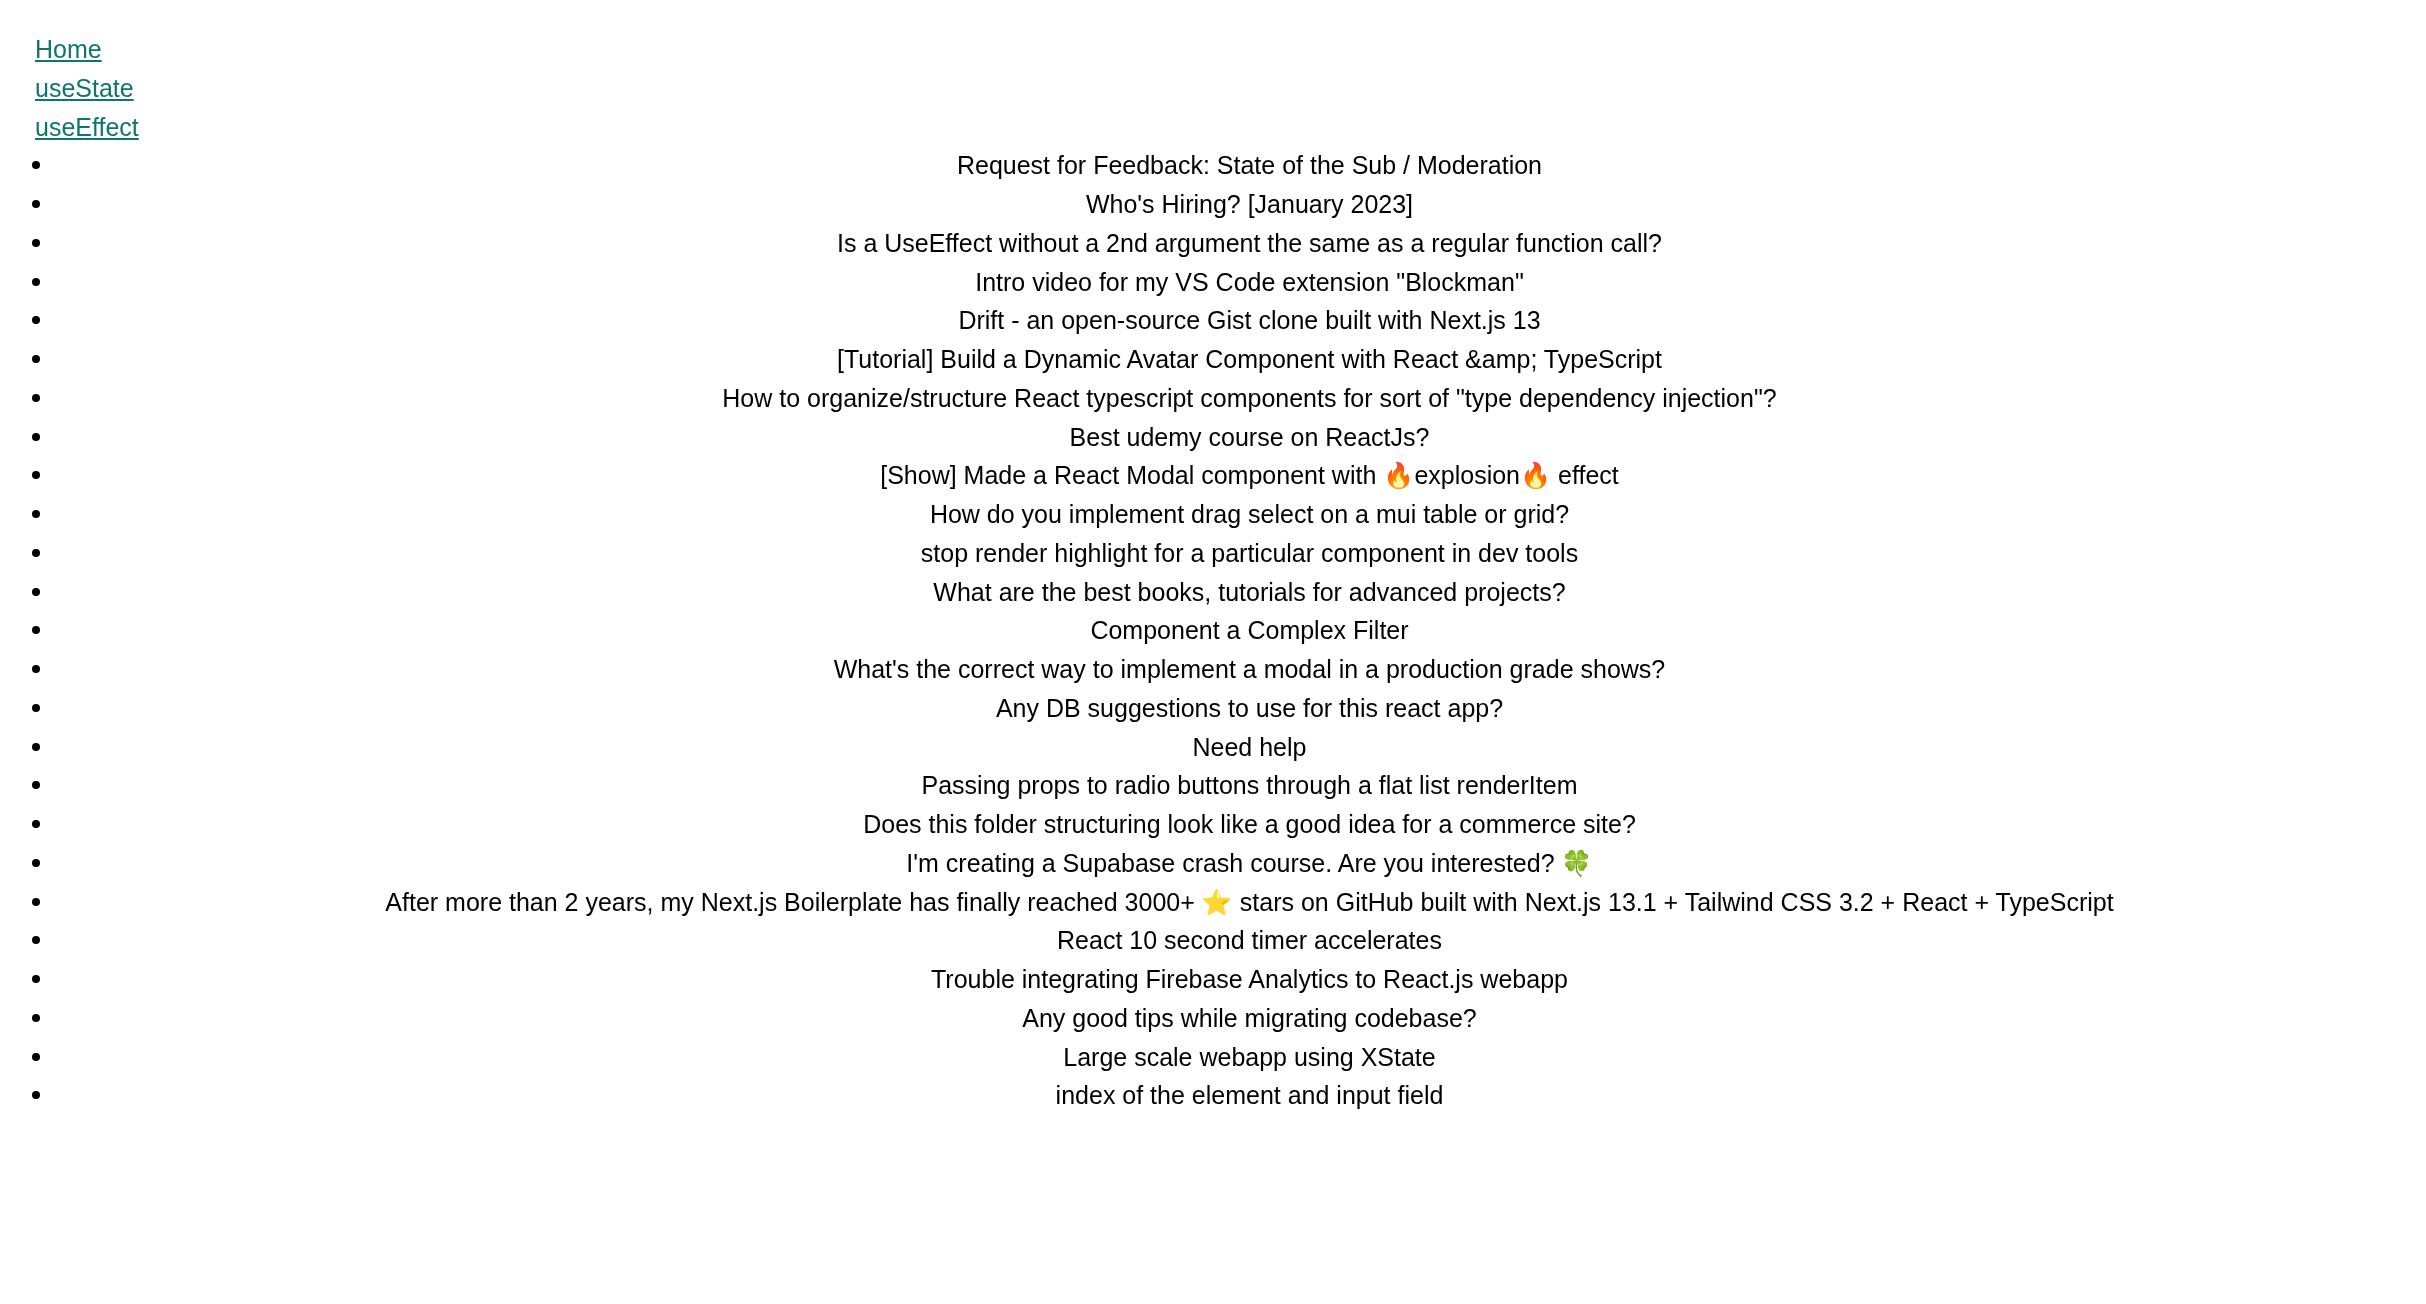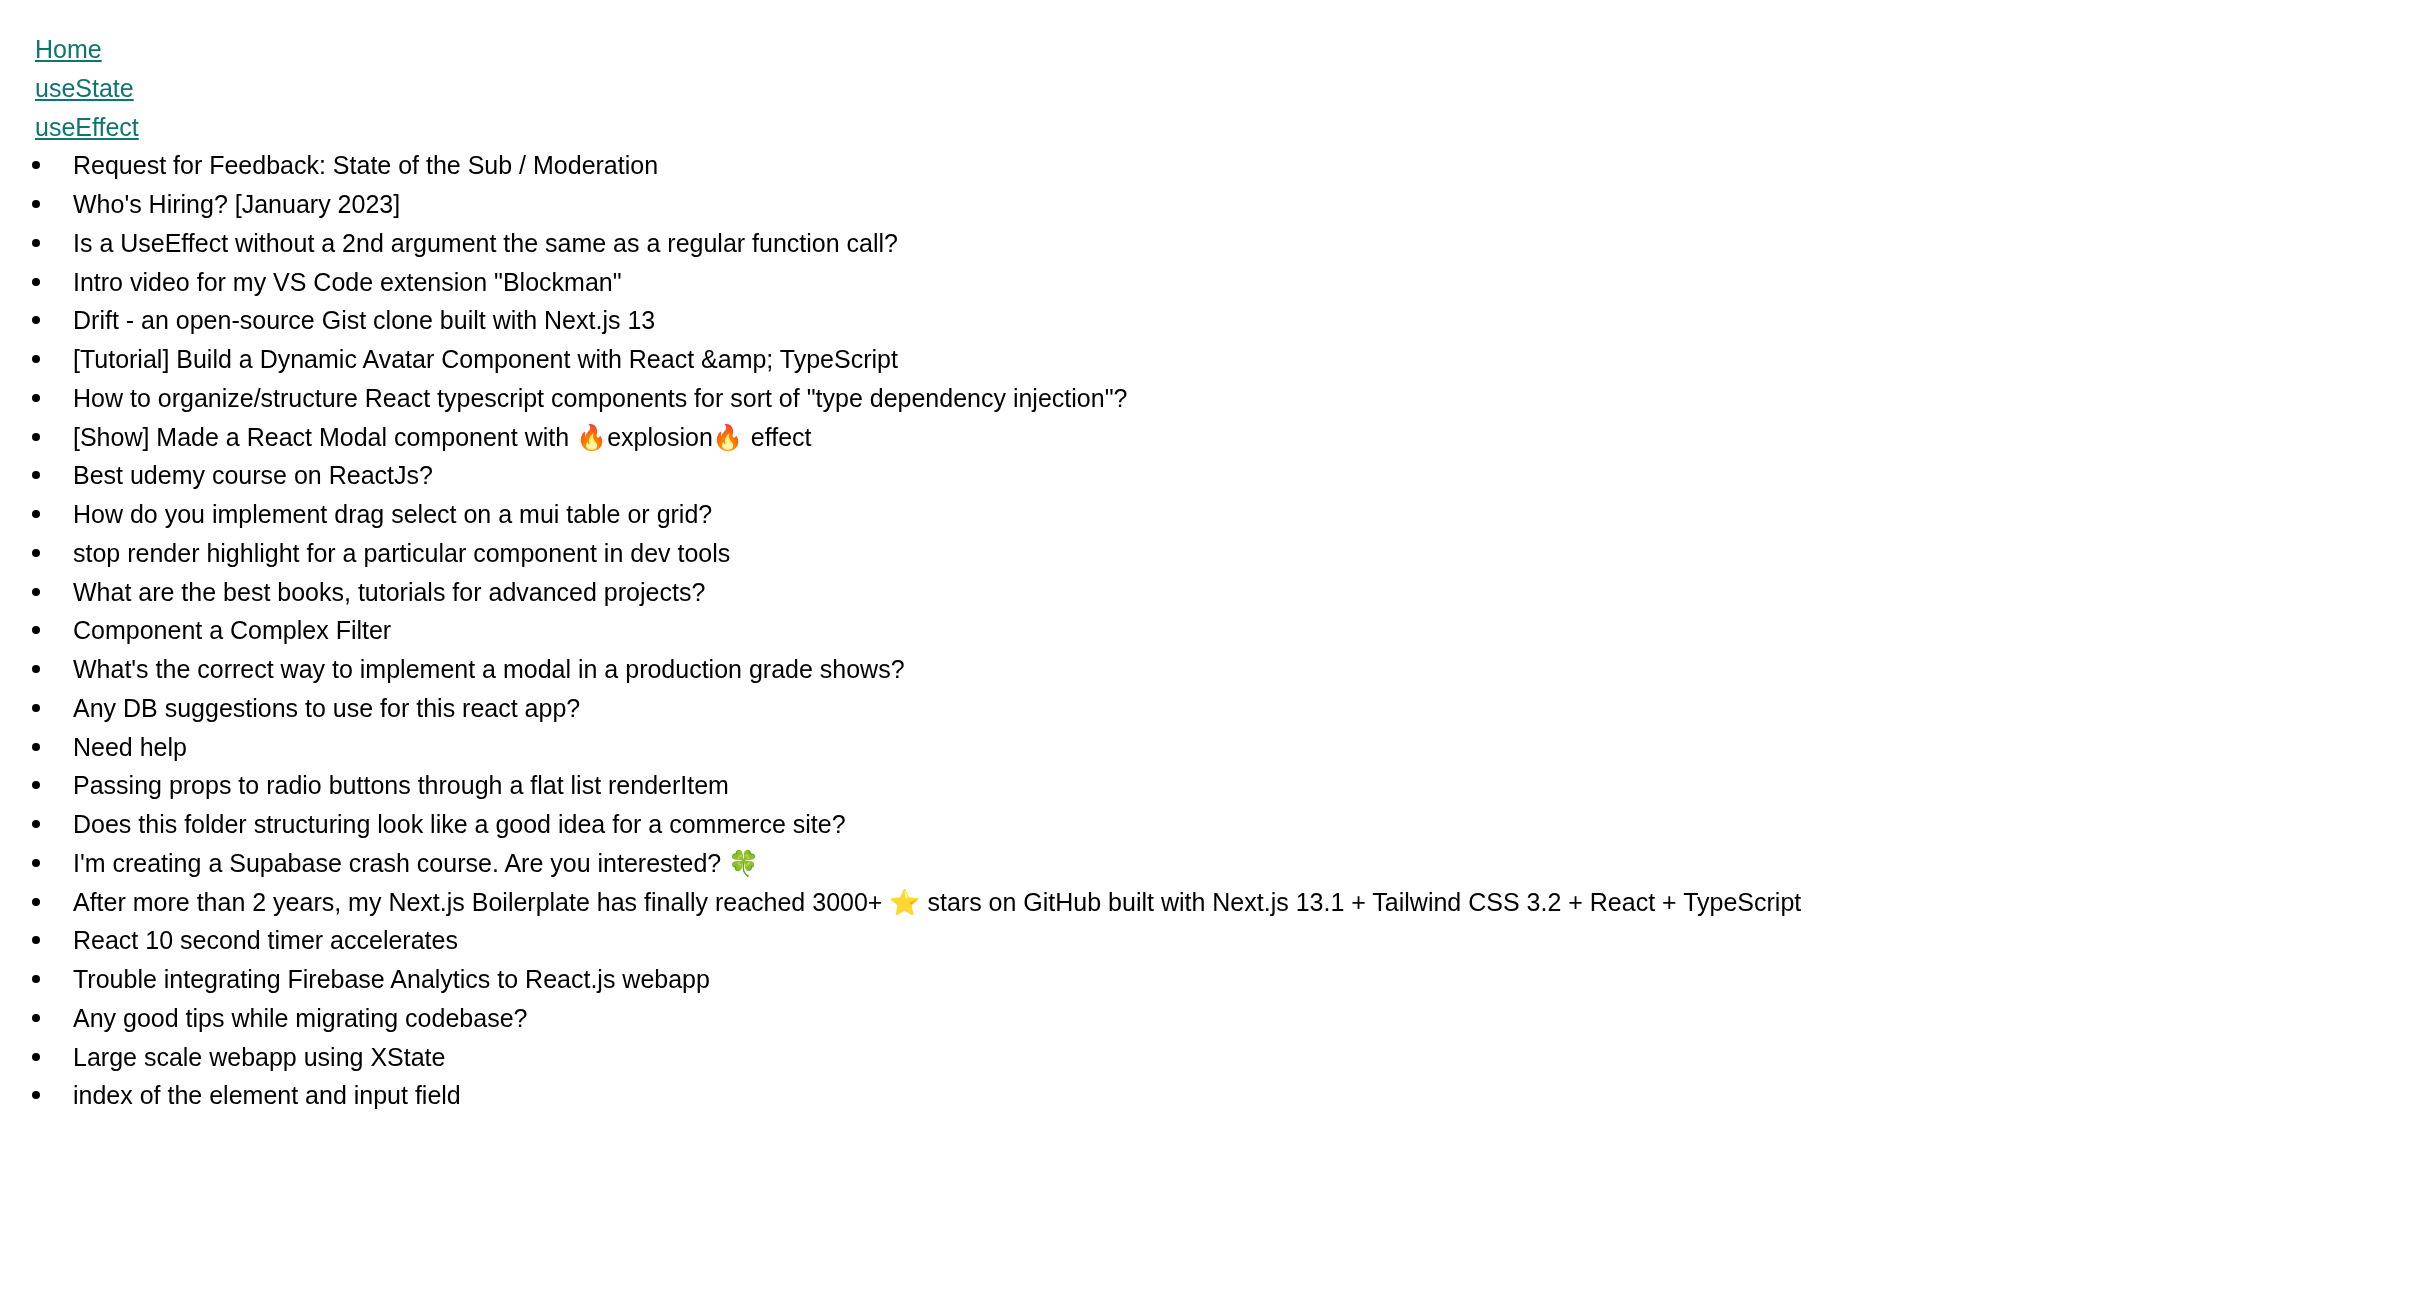--- a/index.html
+++ b/index.html
@@ -22,20 +22,21 @@
     text-decoration: underline;
     cursor: pointer;
   }
   ul.posts {
     margin: 0;
     padding: 0 0 0 38px;
     list-style: none;
   }
   ul.posts li {
     position: relative;
+    text-align: center;
   }
   ul.posts li::before {
     content: "";
     position: absolute;
     left: -41px;
     top: 15px;
     width: 8px;
     height: 8px;
     border-radius: 50%;
     background: #000000;
@@ -51,22 +52,22 @@
 </nav>
 
 <ul class="posts">
     <li>Request for Feedback: State of the Sub / Moderation</li>
     <li>Who's Hiring? [January 2023]</li>
     <li>Is a UseEffect without a 2nd argument the same as a regular function call?</li>
     <li>Intro video for my VS Code extension "Blockman"</li>
     <li>Drift - an open-source Gist clone built with Next.js 13</li>
     <li>[Tutorial] Build a Dynamic Avatar Component with React &amp;amp; TypeScript</li>
     <li>How to organize/structure React typescript components for sort of "type dependency injection"?</li>
+    <li>Best udemy course on ReactJs?</li>
     <li>[Show] Made a React Modal component with 🔥explosion🔥 effect</li>
-    <li>Best udemy course on ReactJs?</li>
     <li>How do you implement drag select on a mui table or grid?</li>
     <li>stop render highlight for a particular component in dev tools</li>
     <li>What are the best books, tutorials for advanced projects?</li>
     <li>Component a Complex Filter</li>
     <li>What's the correct way to implement a modal in a production grade shows?</li>
     <li>Any DB suggestions to use for this react app?</li>
     <li>Need help</li>
     <li>Passing props to radio buttons through a flat list renderItem</li>
     <li>Does this folder structuring look like a good idea for a commerce site?</li>
     <li>I'm creating a Supabase crash course. Are you interested? 🍀</li>

